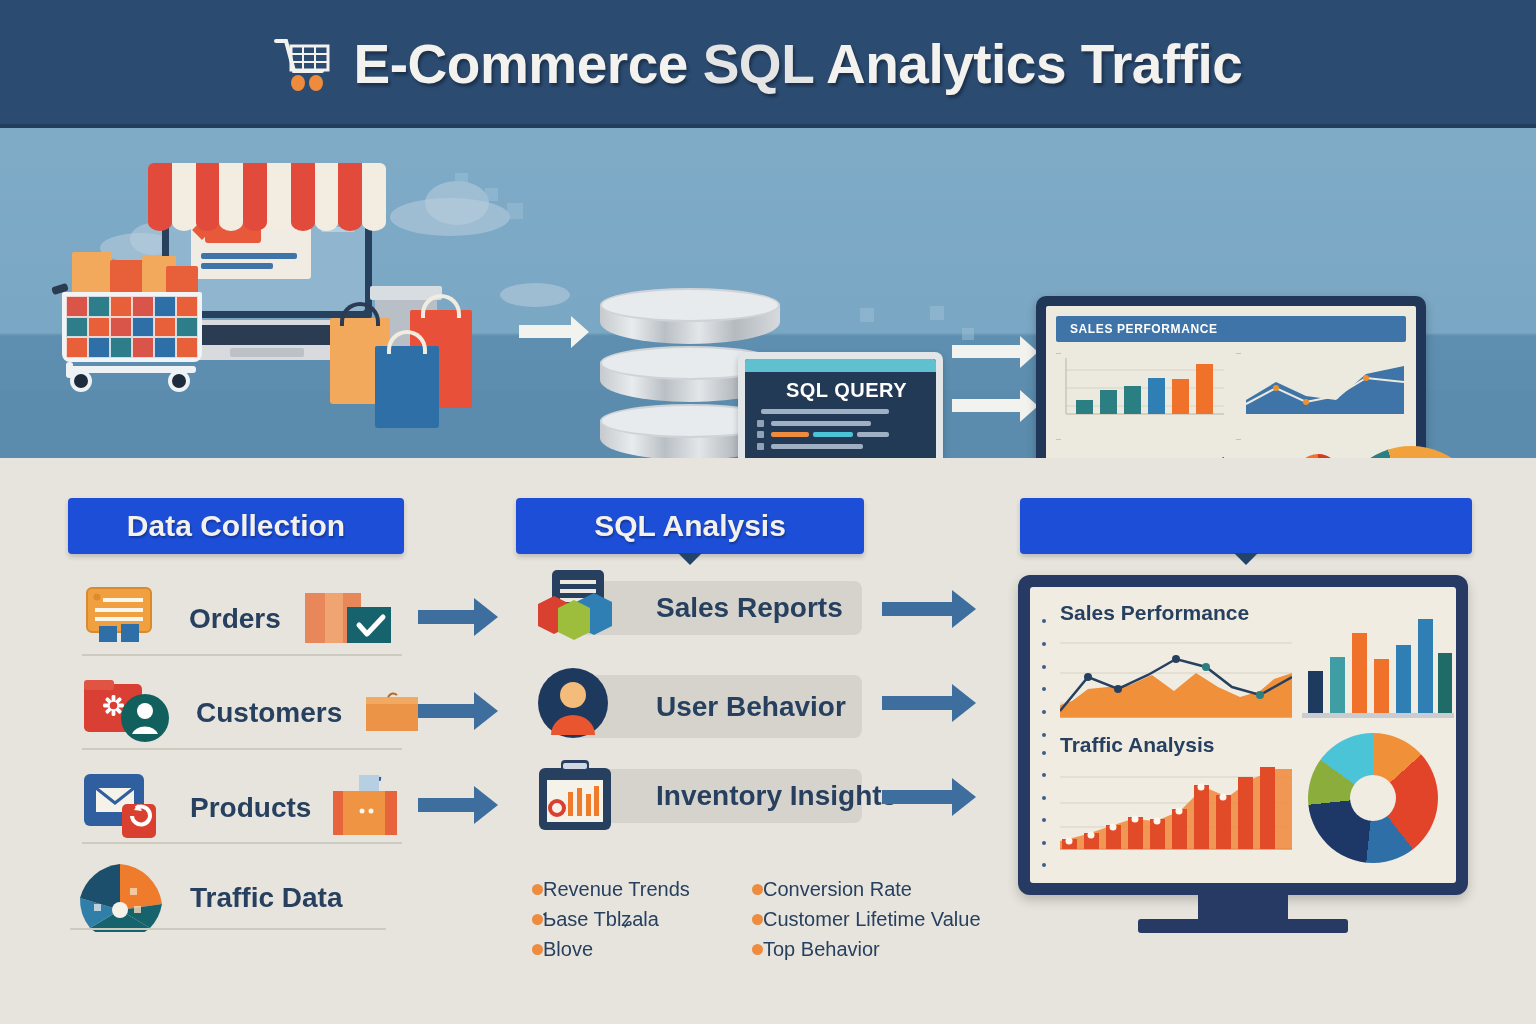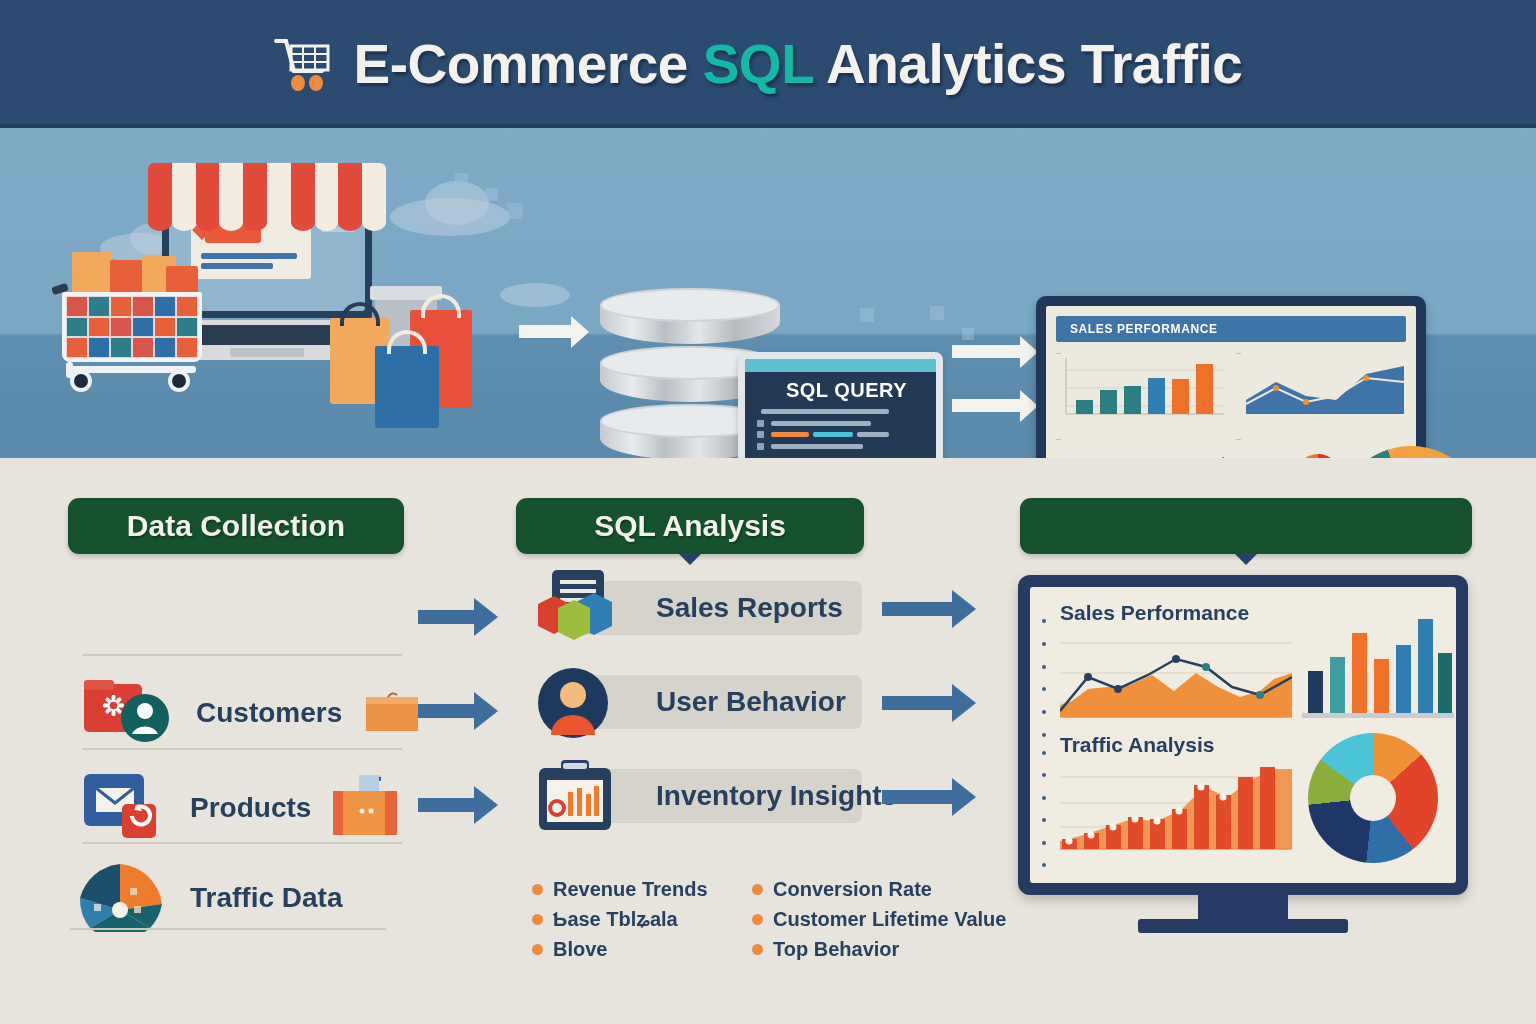--- a/index.html
+++ b/index.html
@@ -22,21 +22,21 @@
     background: rgba(0,0,0,.18);
   }
   .title-wrap { display: flex; align-items: center; gap: 20px; transform: translateX(-10px); }
   .cart-icon { width: 60px; height: 58px; position: relative; flex: 0 0 auto; }
   .title {
     font-size: 55px; font-weight: bold; color: #f4f2ee;
     letter-spacing: -0.5px; white-space: nowrap;
     text-shadow: 2px 3px 3px rgba(0,0,0,.35);
     font-family: "Liberation Sans", sans-serif;
   }
-  .title .sql { color: #14b8a6; }
+  .title .sql { color: #e5e5e5; }
 
   
   .hero {
     position: absolute; left: 0; top: 128px; width: 1536px; height: 330px;
     background: linear-gradient(180deg,#7fabc7 0%, #7aa7c4 62%, #5e8fb0 63%, #5b8cad 100%);
     overflow: hidden;
   }
   .hero-ground { position:absolute; left:0; right:0; top:262px; height:68px; background:#5b8cad; }
   .cloud { position: absolute; background: #b9cedd; border-radius: 50%; opacity: .55; }
   .sq { position: absolute; background: #9cc0d6; opacity: .5; }
@@ -99,42 +99,42 @@
   .hm-lbl { font-size:5px; color:#7d8894; letter-spacing:.3px; }
   .hm-donut { position:absolute; left:300px; top:150px; width:150px; height:150px; border-radius:50%;}
   .hm-donut::after{content:""; position:absolute; left:50px; top:50px; width:50px; height:50px; background:#5b8cad; border-radius:50%;}
 
   .arrow-white { position:absolute; height:13px; background:#f2f2ef; }
   .arrow-white::after{ content:""; position:absolute; right:-16px; top:-9px; border-left:18px solid #f2f2ef; border-top:16px solid transparent; border-bottom:16px solid transparent;}
 
   
   .lower { position:absolute; left:0; top:458px; width:1536px; height:566px; background:#e7e4dd;}
   .ribbon {
-    position:absolute; background:#14532d; border-radius:11px;
+    position:absolute; background:#1d4ed8; border-radius:4px;
     color:#f3f1ec; font-weight:bold; display:flex; align-items:center; justify-content:center;
     box-shadow:0 3px 5px rgba(0,0,0,.18); text-shadow:1px 2px 2px rgba(0,0,0,.3);
   }
   .ribbon .notch { position:absolute; left:50%; bottom:-11px; margin-left:-12px; width:0;height:0;
     border-left:12px solid transparent; border-right:12px solid transparent; border-top:12px solid #244369;}
 
   .col-item { position:absolute; display:flex; align-items:center; }
   .col-item .lbl { font-size:28px; font-weight:bold; color:#27405f; white-space:nowrap; }
   .rule { position:absolute; height:2px; background:#cdcabf; }
 
   .mid-pill {
     position:absolute; background:#d5d3cb; border-radius:8px; display:flex; align-items:center;
   }
   .mid-pill .lbl { font-size:28px; font-weight:bold; color:#27405f; white-space:nowrap; }
 
   .barrow { position:absolute; height:14px; background:#3d6e9e; }
   .barrow::after{ content:""; position:absolute; right:-22px; top:-12px;
     border-left:24px solid #3d6e9e; border-top:19px solid transparent; border-bottom:19px solid transparent;}
 
   .bullets { position:absolute; display:grid; grid-template-columns:220px 260px; row-gap:7px; }
-  .bullet { display:flex; align-items:center; gap:10px; font-size:20px; font-weight:bold; color:#27405f;}
+  .bullet { display:flex; align-items:center; font-size:20px; font-weight:normal; color:#27405f;}
   .dot { width:11px; height:11px; border-radius:50%; background:#ef8b3c; flex:0 0 auto;}
 
   
   .dash { position:absolute; left:1018px; top:575px; width:450px; height:375px;}
   .dash-frame { width:450px; height:320px; background:#263a63; border-radius:12px; padding:12px; box-shadow:0 5px 12px rgba(0,0,0,.2);}
   .dash-screen { width:100%; height:100%; background:#f0ece2; border-radius:3px; position:relative; padding:14px 12px;}
   .dash-stand { position:absolute; left:180px; top:320px; width:90px; height:26px; background:#263a63;}
   .dash-foot { position:absolute; left:120px; top:344px; width:210px; height:14px; background:#263a63; border-radius:3px;}
   .dash-title { font-size:21px; font-weight:bold; color:#27405f; margin-bottom:4px;}
   .dash-panel { position:relative; }
@@ -379,20 +379,42 @@
       <span>Data Collection</span>
     </div>
     <div class="ribbon" style="left:516px;top:40px;width:348px;height:56px;font-size:30px;">
       <span class="notch"></span>
       <span>SQL Analysis</span>
     </div>
     <div class="ribbon" style="left:1020px;top:40px;width:452px;height:56px;font-size:30px;">
       <span class="notch"></span>
     </div>
 
+    <div class="col-item" style="left:85px;top:125px;">
+      <span>
+        <svg width="82" height="66" viewBox="0 0 82 66">
+          <rect x="2" y="4" width="64" height="44" rx="5" fill="#f0a03f" stroke="#d88a2d" stroke-width="2"></rect>
+          <circle cx="12" cy="13" r="3.5" fill="#e08a2b"></circle>
+          <rect x="18" y="14" width="40" height="4" fill="#fbf6ec"></rect>
+          <rect x="10" y="24" width="48" height="4" fill="#fbf6ec"></rect>
+          <rect x="10" y="33" width="48" height="4" fill="#fbf6ec"></rect>
+          <rect x="14" y="42" width="18" height="16" fill="#2f6fa8"></rect>
+          <rect x="36" y="40" width="18" height="18" fill="#2f6fa8"></rect>
+        </svg>
+      </span>
+      <span class="lbl" style="margin-left:22px;">Orders</span>
+      <span style="margin-left:22px;">
+        <svg width="92" height="68" viewBox="0 0 92 68">
+          <rect x="2" y="10" width="56" height="50" fill="#e8875a"></rect>
+          <rect x="22" y="10" width="18" height="50" fill="#f0a472"></rect>
+          <rect x="44" y="24" width="44" height="36" fill="#17636d"></rect>
+          <path d="M56 42 l8 9 l16 -17" fill="none" stroke="#fff" stroke-width="5" stroke-linecap="round" stroke-linejoin="round"></path>
+        </svg>
+      </span>
+    </div>
     <div class="rule" style="left:82px;top:196px;width:320px;"></div>
 
     <div class="col-item" style="left:82px;top:218px;">
       <span>
         <svg width="98" height="70" viewBox="0 0 98 70">
           <rect x="2" y="8" width="58" height="48" rx="5" fill="#d93f32"></rect>
           <rect x="2" y="4" width="30" height="10" rx="3" fill="#e05444"></rect>
           <g fill="#fff" transform="translate(22,20) scale(.95)">
             <circle cx="10" cy="10" r="5.5"></circle>
             <g>
@@ -474,21 +496,21 @@
         <rect x="24" y="2" width="52" height="44" rx="5" fill="#27405f"></rect>
         <rect x="32" y="12" width="36" height="4" fill="#eceadf"></rect>
         <rect x="32" y="21" width="36" height="4" fill="#eceadf"></rect>
         <rect x="32" y="30" width="28" height="4" fill="#eceadf"></rect>
         <path d="M10 36 l16 -8 l16 8 v22 l-16 8 l-16 -8 Z" fill="#d9402f"></path>
         <path d="M48 34 l18 -9 l18 9 v24 l-18 9 l-18 -9 Z" fill="#2f7fb5"></path>
         <path d="M30 40 l16 -8 l16 8 v24 l-16 8 l-16 -8 Z" fill="#9dbe3c"></path>
       </svg>
     </span>
 
-    <div class="mid-pill" style="left:572px;top:217px;width:290px;height:54px;padding-left:84px;">
+    <div class="mid-pill" style="left:572px;top:217px;width:290px;height:63px;padding-left:84px;">
       <span class="lbl">User Behavior</span>
     </div>
     <span style="position:absolute;left:535px;top:207px;">
       <svg width="76" height="76" viewBox="0 0 76 76">
         <circle cx="38" cy="38" r="35" fill="#1d3a5e"></circle>
         <circle cx="38" cy="30" r="13" fill="#f3bc7a"></circle>
         <path d="M16 70 a22 20 0 0 1 44 0 Z" fill="#e8552f"></path>
       </svg>
     </span>
 

